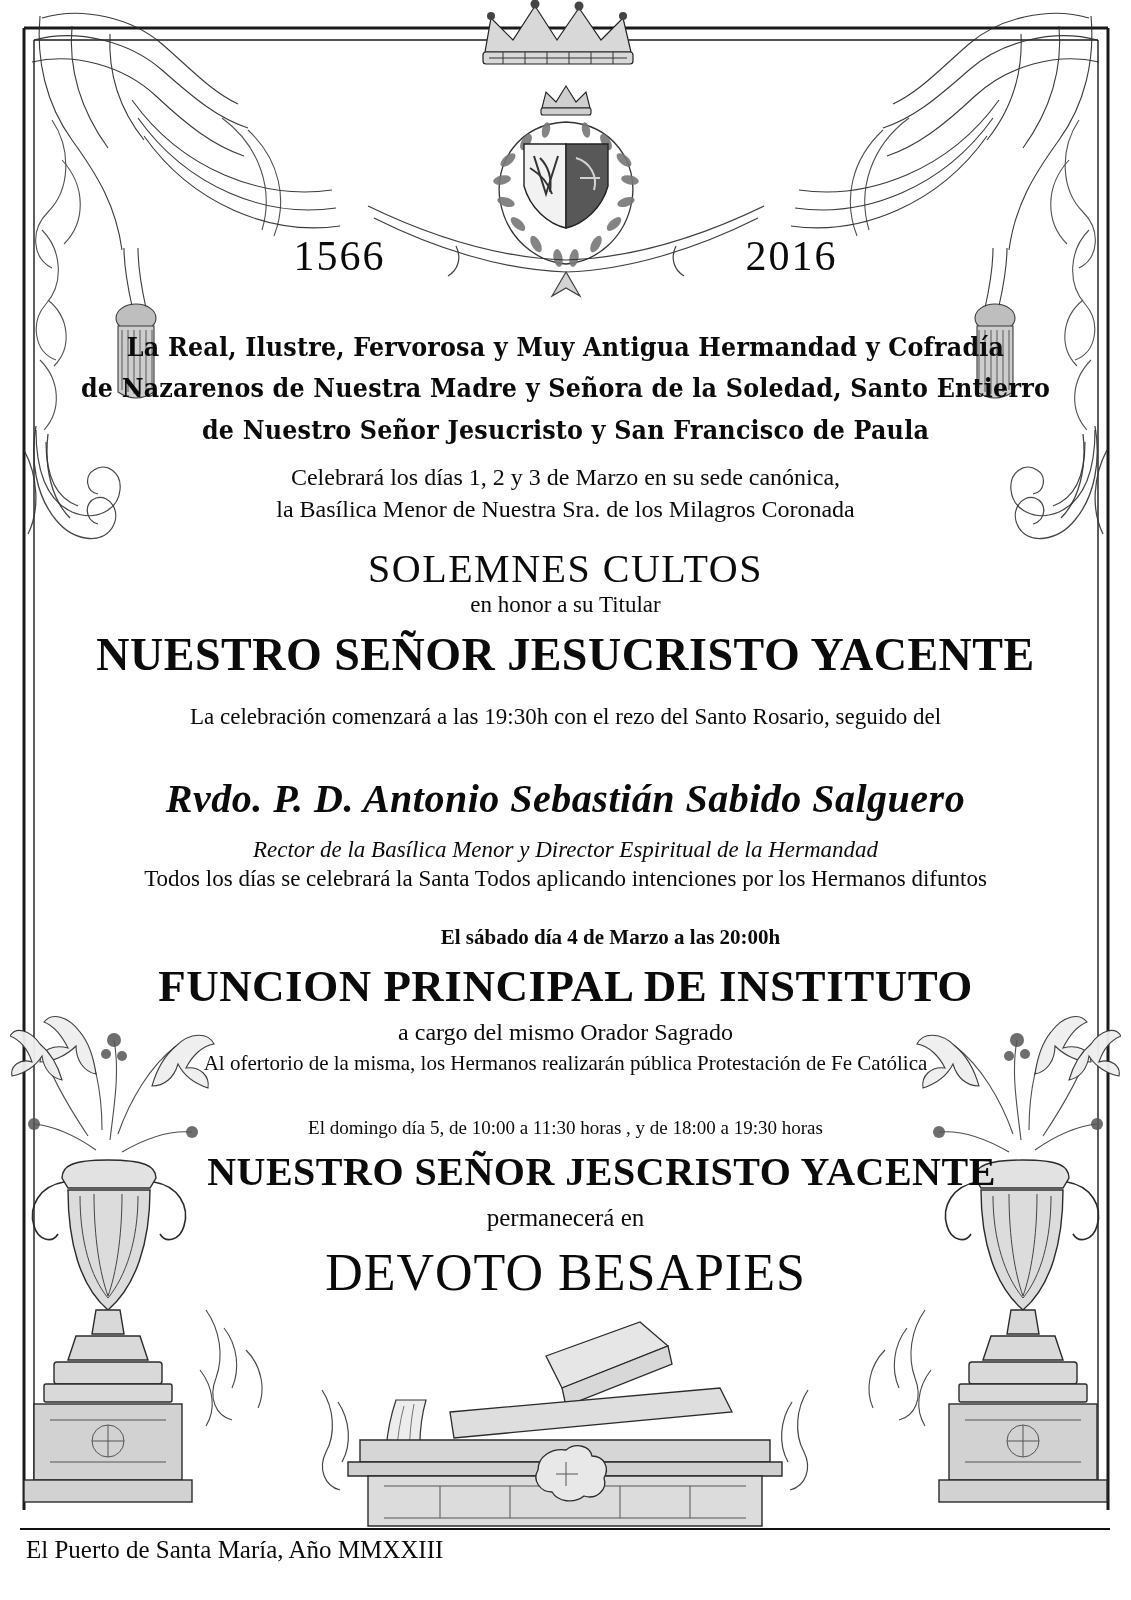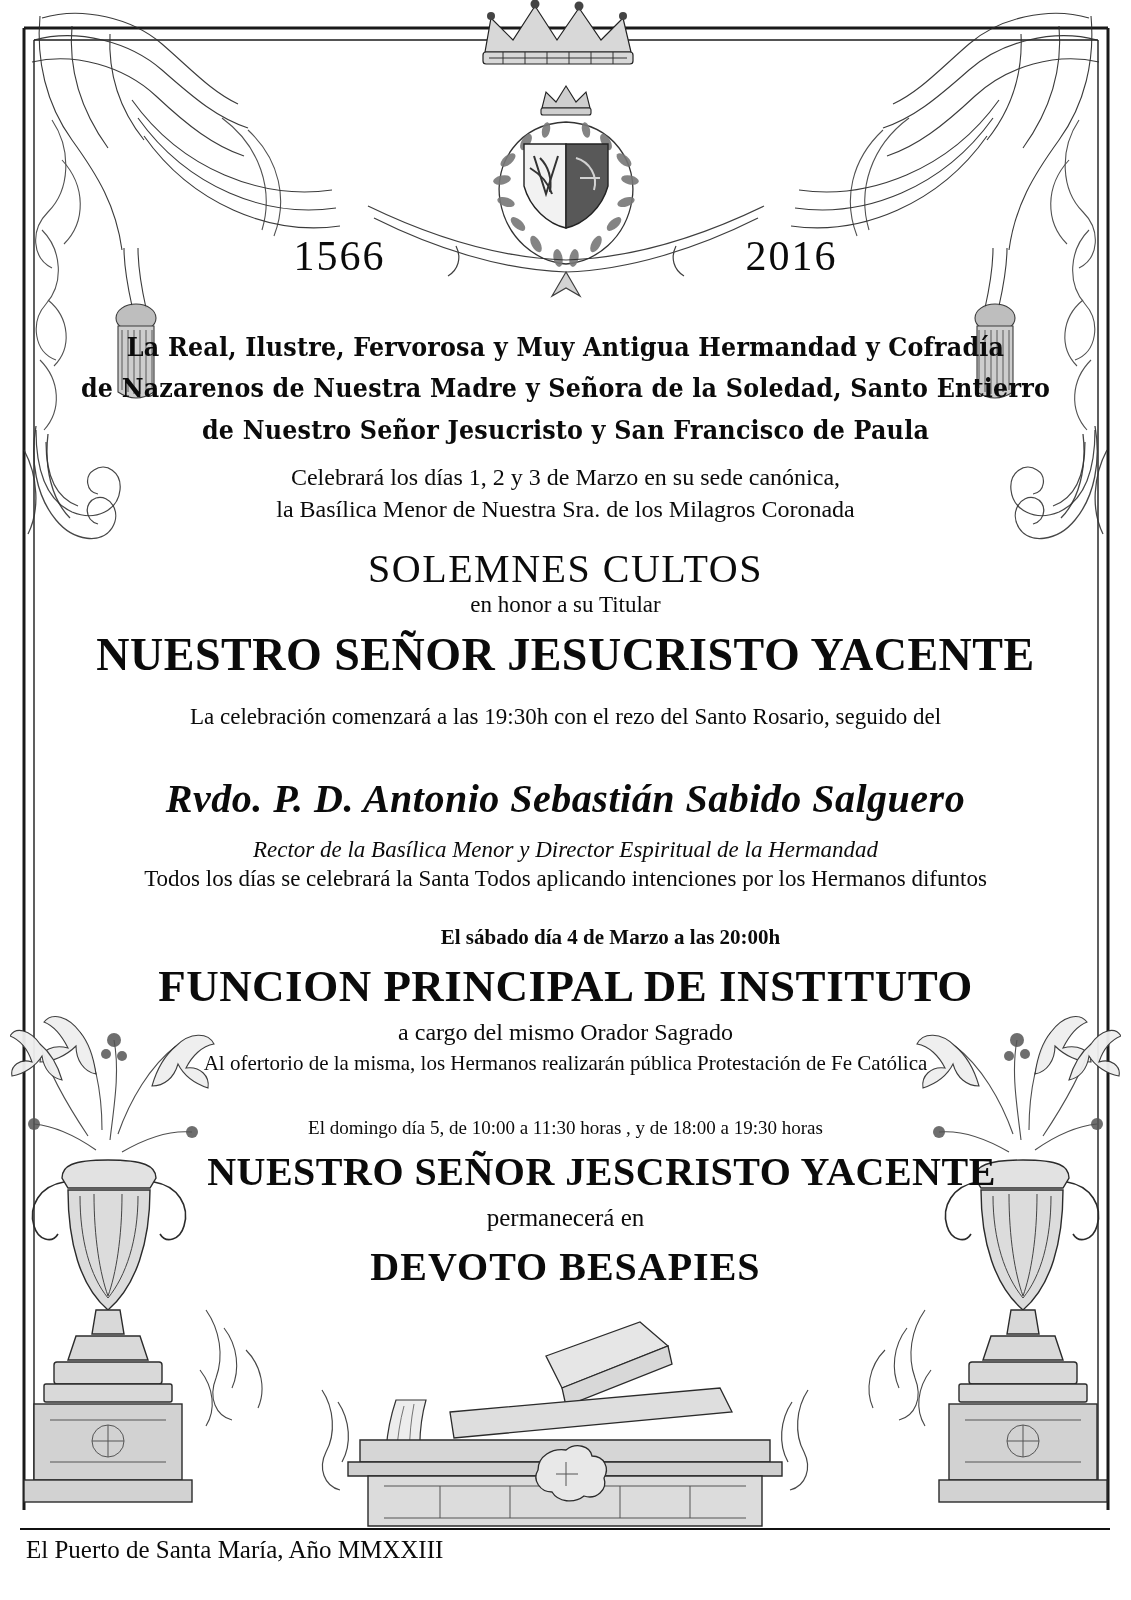--- a/index.html
+++ b/index.html
@@ -167,22 +167,22 @@
   .permanecera {
     position: absolute;
     top: 1204px;
     width: 100%;
     font-size: 25px;
   }
   .besapies {
     position: absolute;
     top: 1243px;
     width: 100%;
-    font-size: 40px;
-    font-weight: bold;
+    font-size: 52px;
+    font-weight: normal;
     letter-spacing: 1px;
   }
   .footer {
     position: absolute;
     left: 26px;
     top: 1536px;
     font-size: 25px;
     text-align: left;
   }
   .bottom-rule {

